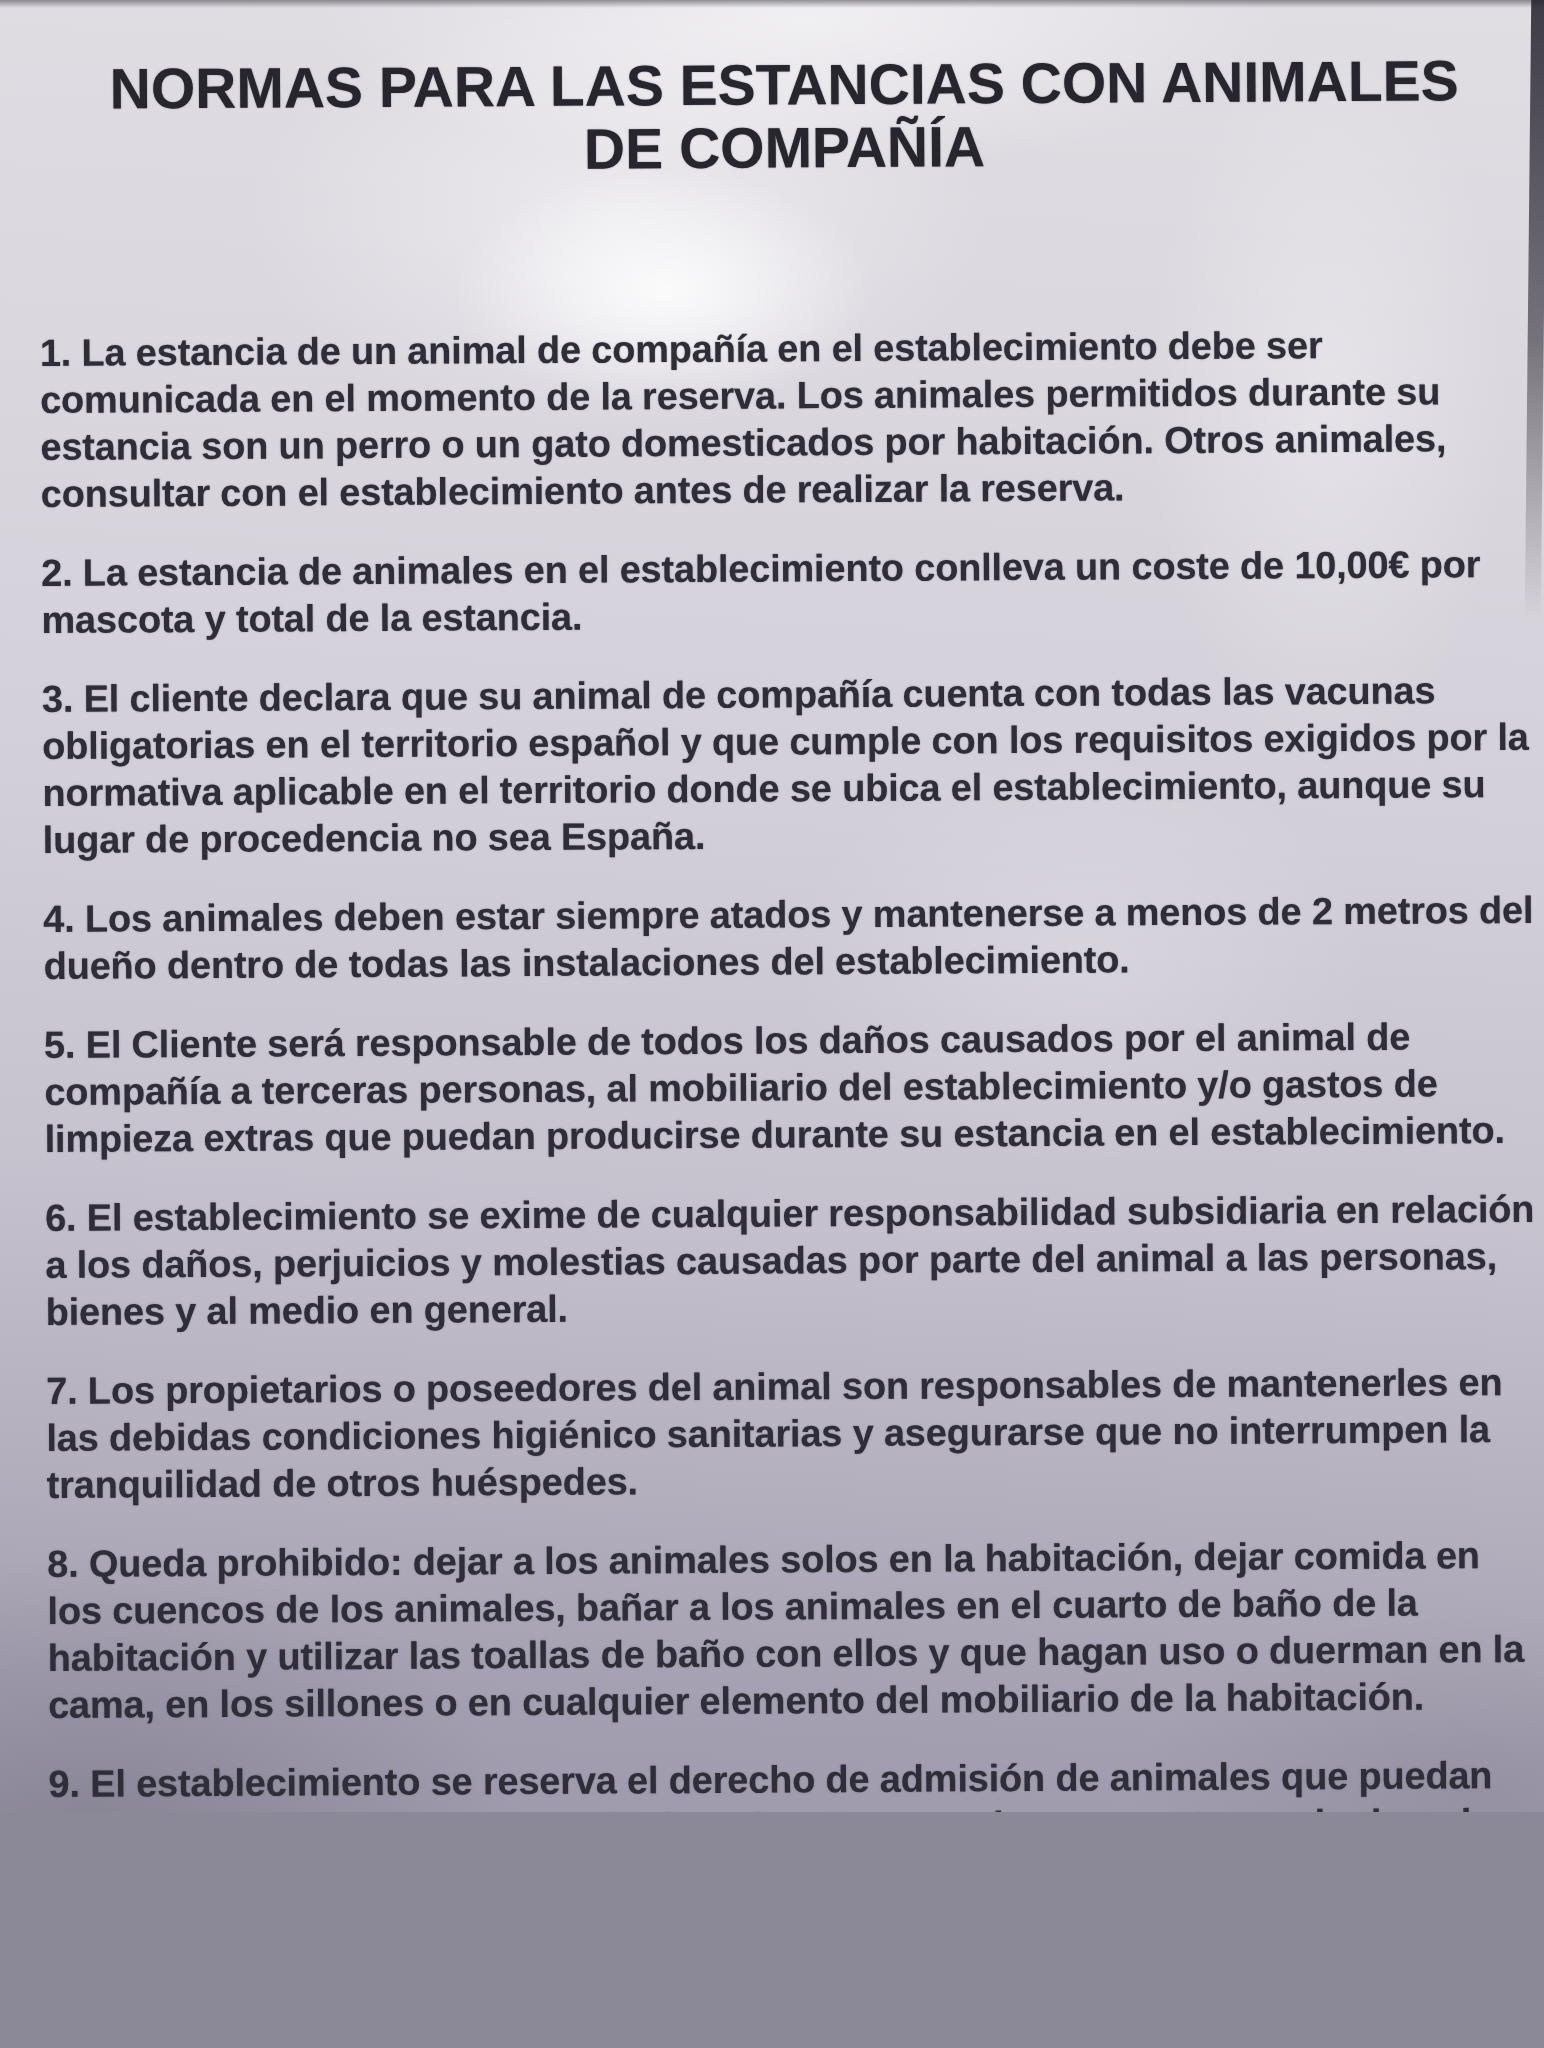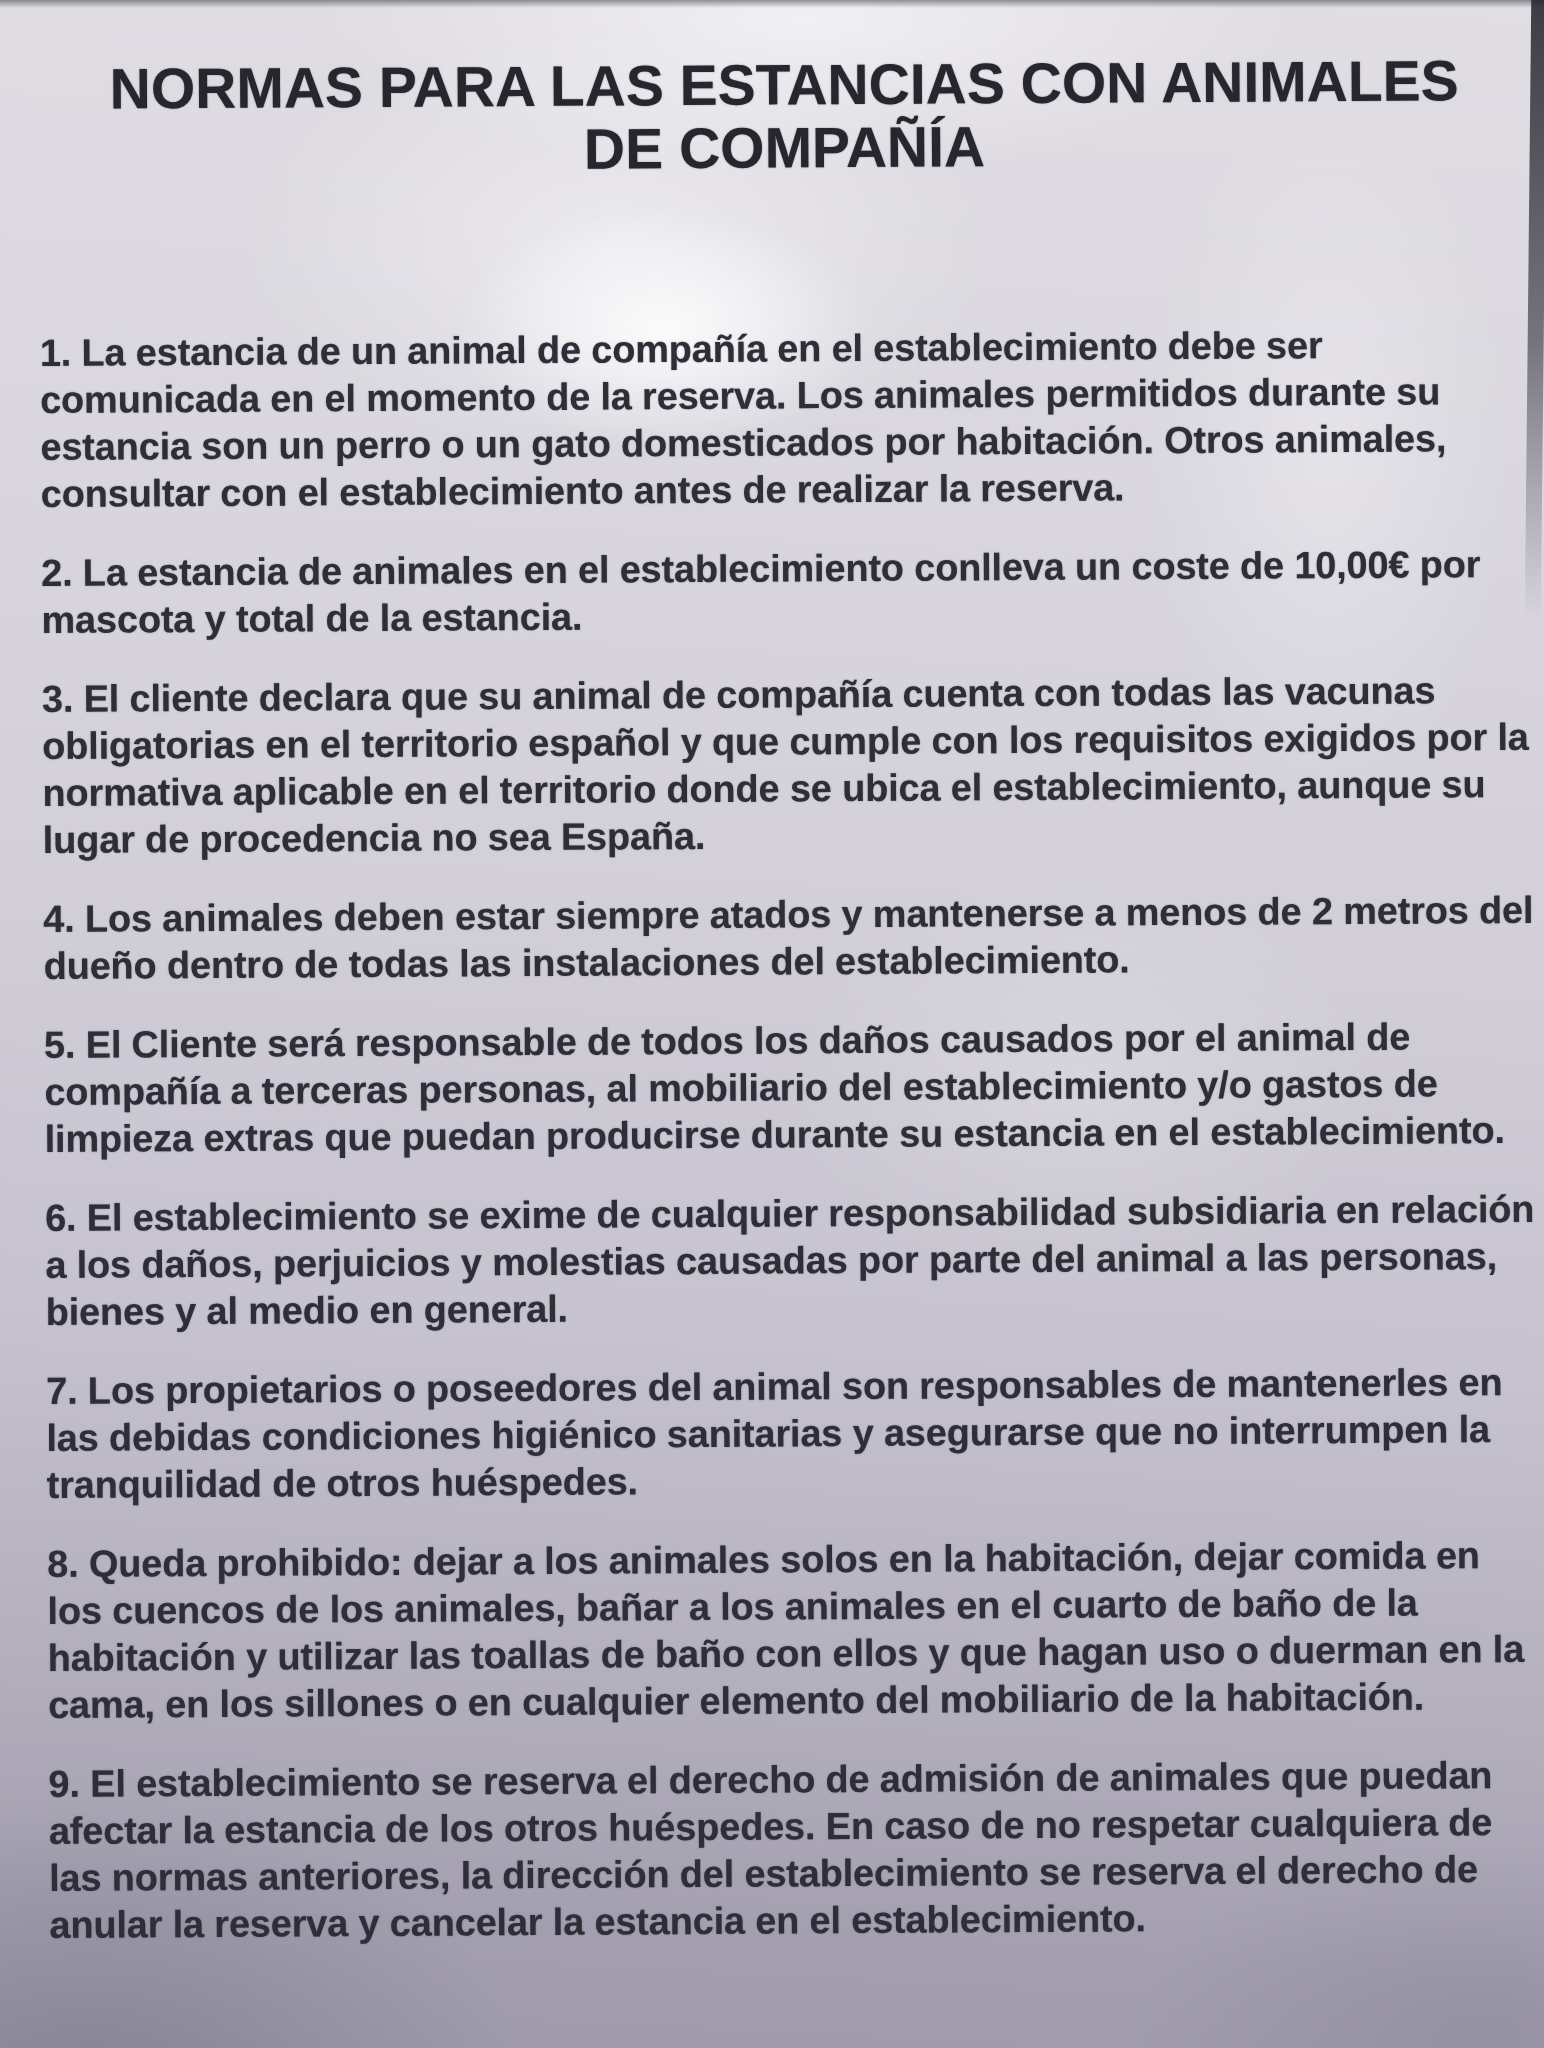--- a/index.html
+++ b/index.html
@@ -8,21 +8,21 @@
     width: 1544px;
     height: 2048px;
     overflow: hidden;
     background: #8b8898;
     font-family: "Liberation Sans", sans-serif;
   }
   .photo {
     position: absolute;
     inset: 0;
     width: 1544px;
-    height: 2048px;
+    height: 1812px;
     overflow: hidden;
   }
   
   .paper {
     position: absolute;
     inset: 0;
     background: linear-gradient(183deg,
       #e0dde3 0%,
       #dad7df 22%,
       #d2cfd9 45%,

